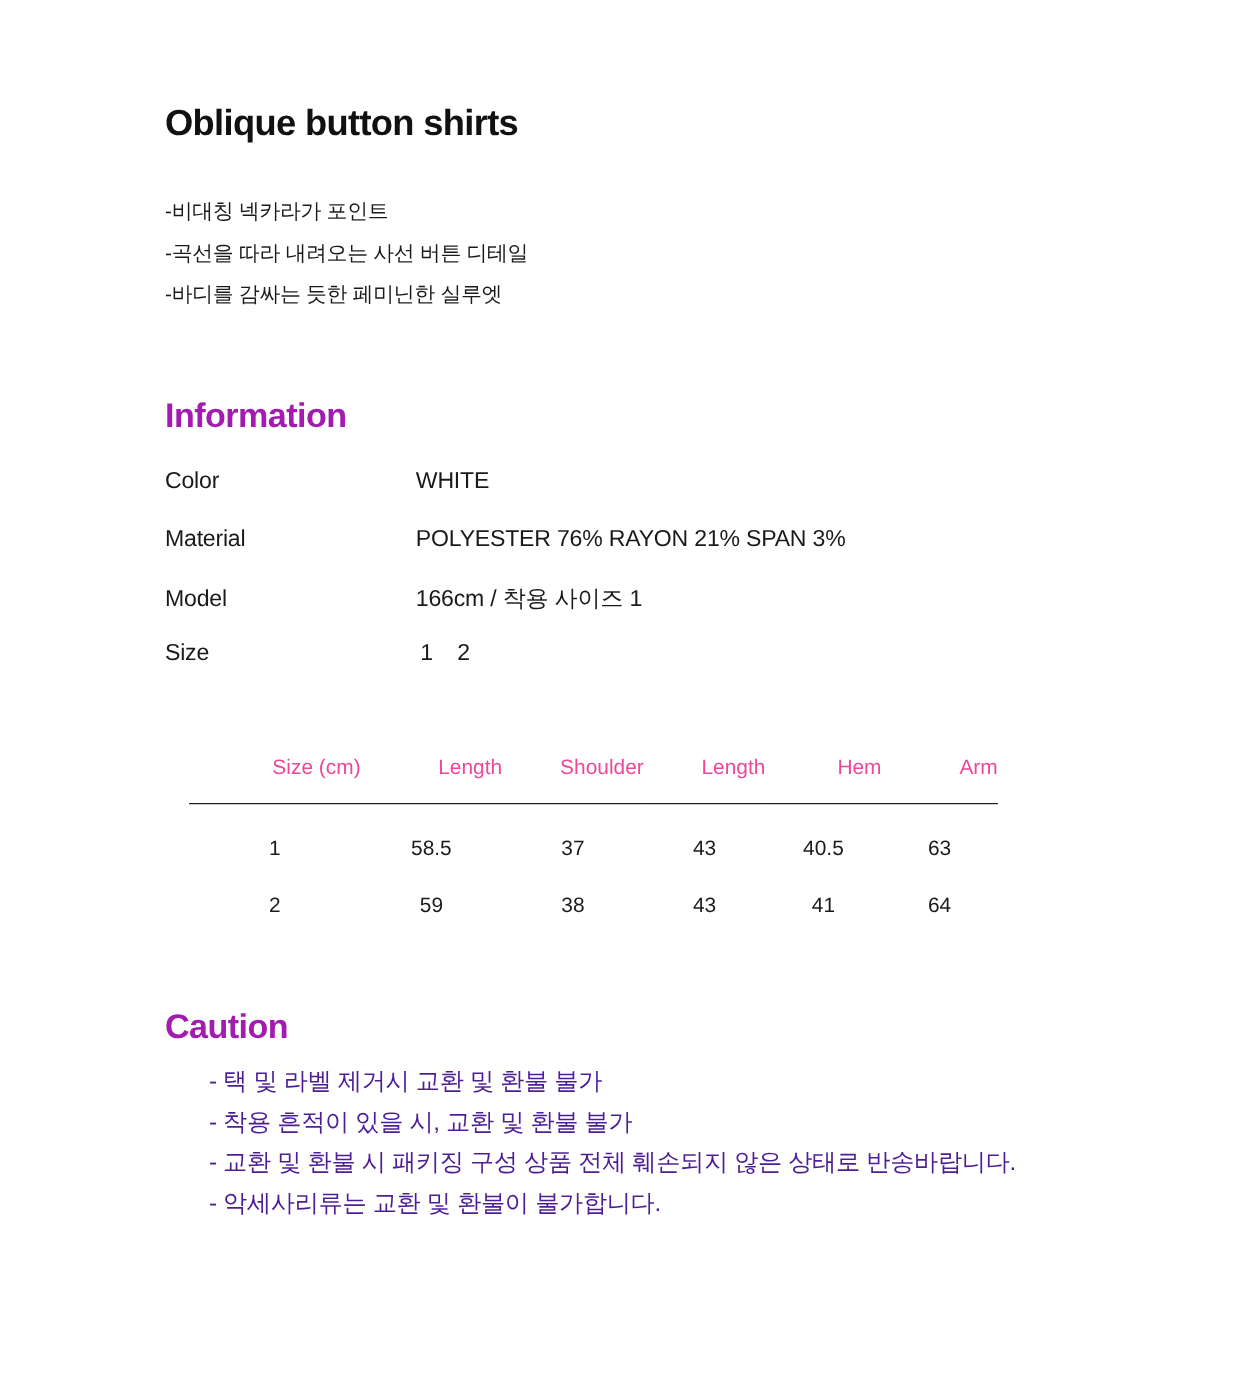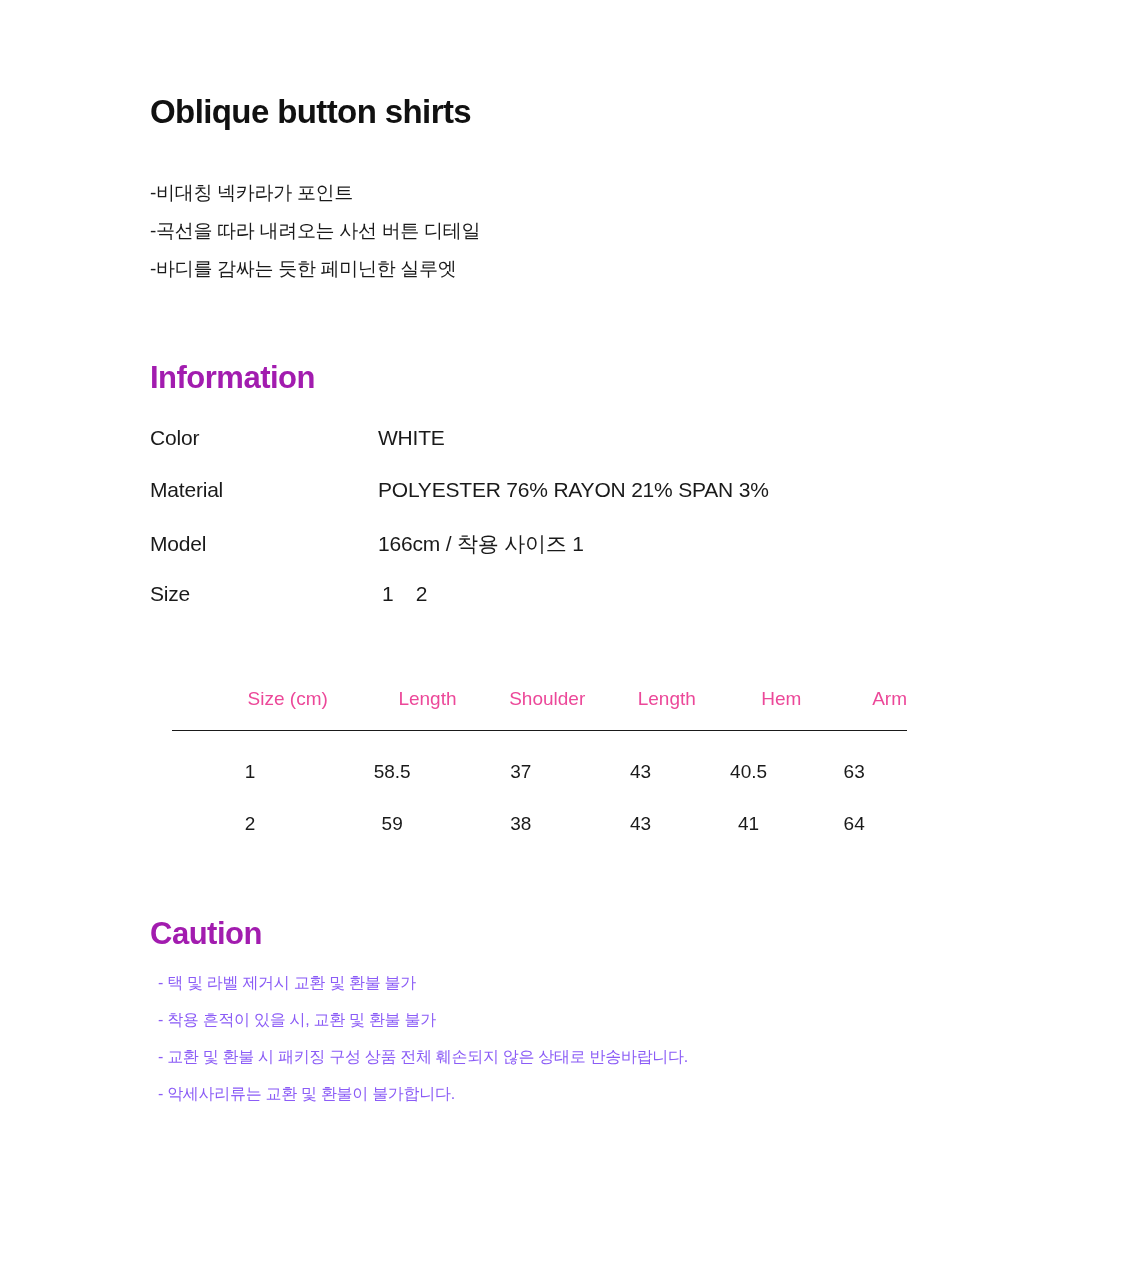--- a/index.html
+++ b/index.html
@@ -134,25 +134,26 @@
     font-size: 19px;
     font-weight: bold;
     color: #1a1a1a;
     margin-top: 42px;
     letter-spacing: -0.3px;
   }
   .caution-list {
     margin-top: 12px;
   }
   .caution-item {
-    font-size: 16px;
+    font-size: 22px;
     line-height: 37px;
-    color: #8b5cf6;
+    color: #4c1d95;
     letter-spacing: -0.3px;
     padding-left: 8px;
+    margin-left: 32px;
   }
 </style>
 </head>
 <body>
 
 <div class="page">
 
   <h1 class="product-title">Oblique button shirts</h1>
 
   <div class="features">

